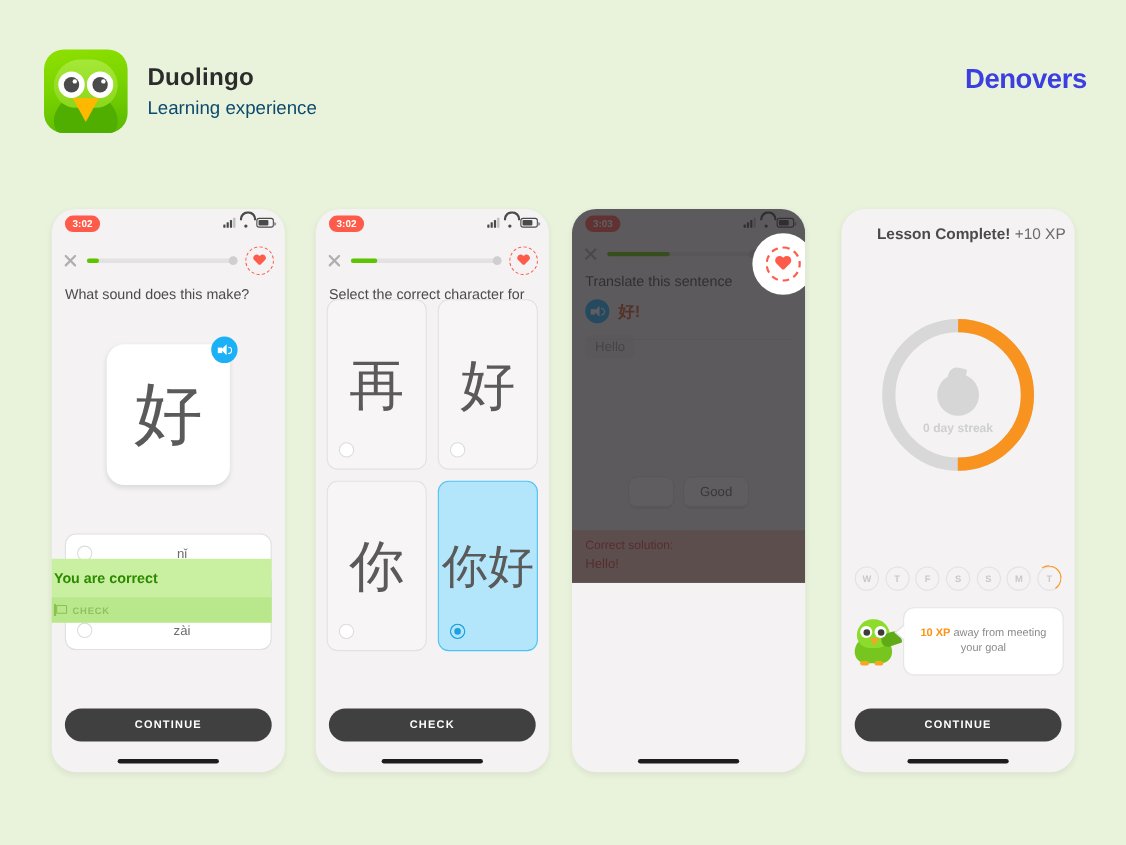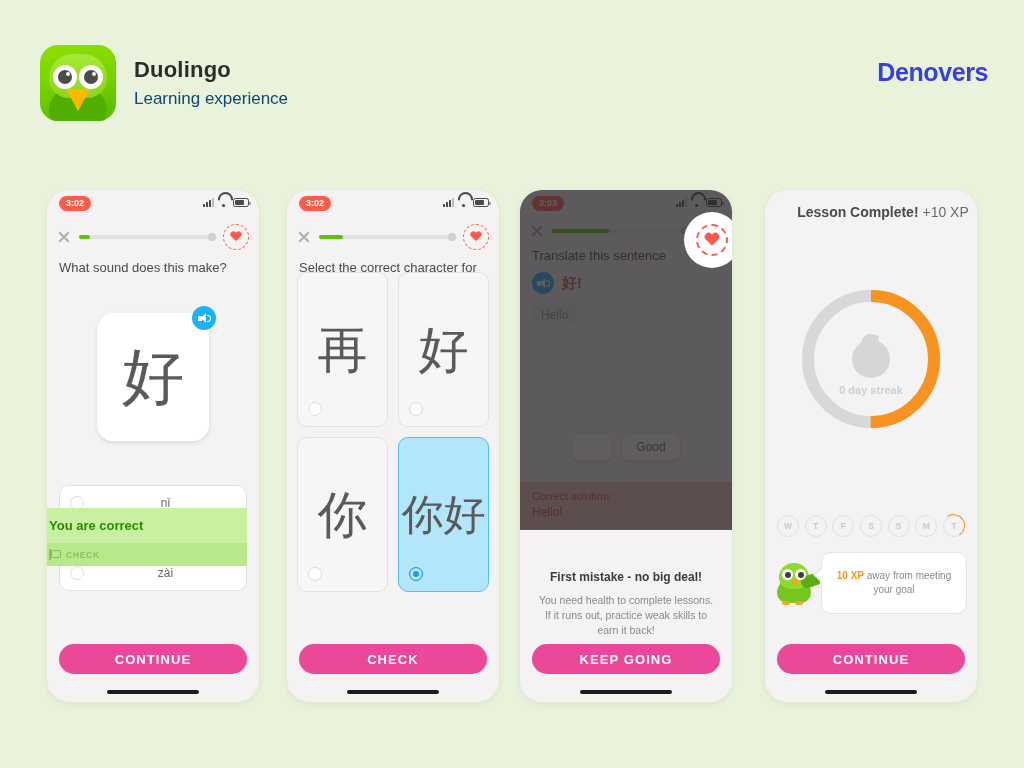--- a/index.html
+++ b/index.html
@@ -173,22 +173,22 @@
     content:""; position:absolute; left:0; top:0; width:1.6px; height:11px; background:#8bbf55;
   }
   .flag-ic::after {
     content:""; position:absolute; left:2px; top:1px; width:8px; height:6px;
     border: 1.6px solid #8bbf55; border-radius: 1px;
   }
   .correct-banner .report-txt { font-size: 8.5px; font-weight: bold; letter-spacing: .7px; color: #8fc25c; }
 
   .cta {
     position: absolute; left: 12px; right: 12px; bottom: 28px; height: 30px;
-    background: #ec4899; border-radius: 16px; color: #fff;
-    font-size: 13px; font-weight: bold; letter-spacing: 1.1px;
+    background: #404040; border-radius: 16px; color: #fff;
+    font-size: 10px; font-weight: bold; letter-spacing: 1.1px;
     display: flex; align-items: center; justify-content: center;
   }
 
   
   .grid {
     position: absolute; left: 10px; right: 10px; top: 82px;
     display: grid; grid-template-columns: 1fr 1fr; gap: 10px;
   }
   .tile {
     height: 155px; background: #f7f5f6; border: 1.4px solid #e3e1e2;
@@ -475,25 +475,20 @@
       </div>
     </div>
 
     <div class="dim"></div>
 
     <div class="heart-pop">
       <div class="ring2"></div>
         <div class="heart"></div>
     </div>
 
-    <div class="sheet">
-      <div class="t">First mistake - no big deal!</div>
-      <div class="p">You need health to complete lessons. If it runs out, practice weak skills to earn it back!</div>
-      <div class="cta">KEEP GOING</div>
-    </div>
     <div class="homebar" style="z-index:9"></div>
   </div>
 
   <div class="phone" id="phone4">
 
     <div class="s4-title">
       <b>Lesson Complete!</b><span> +10 XP</span>
     </div>
 
     <div class="ring-wrap">

